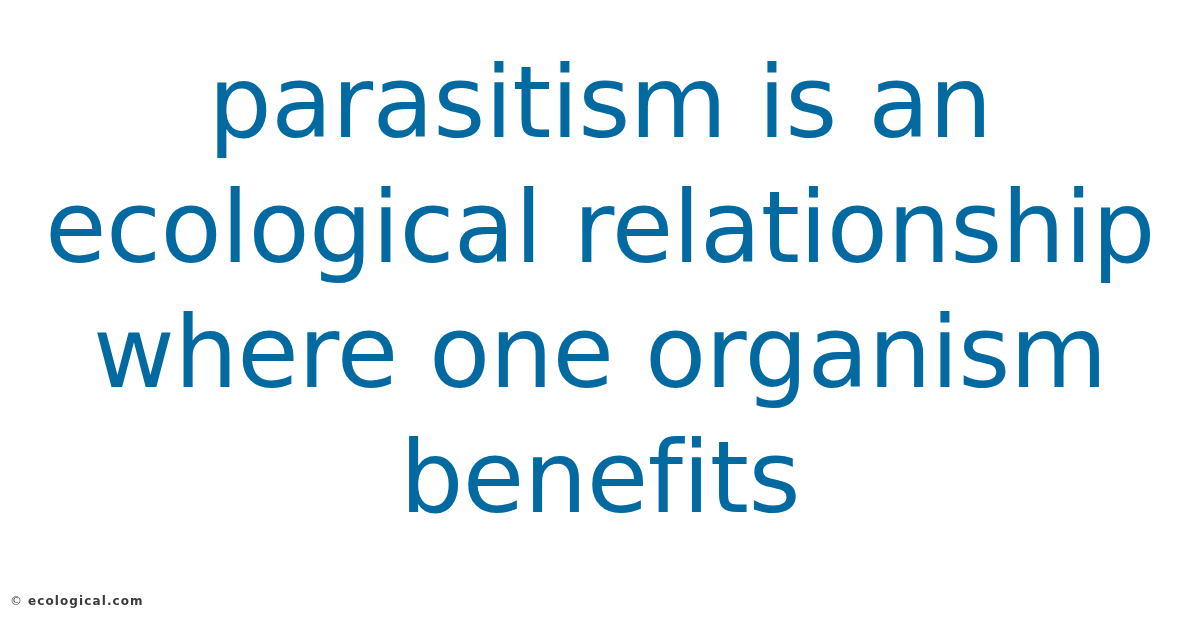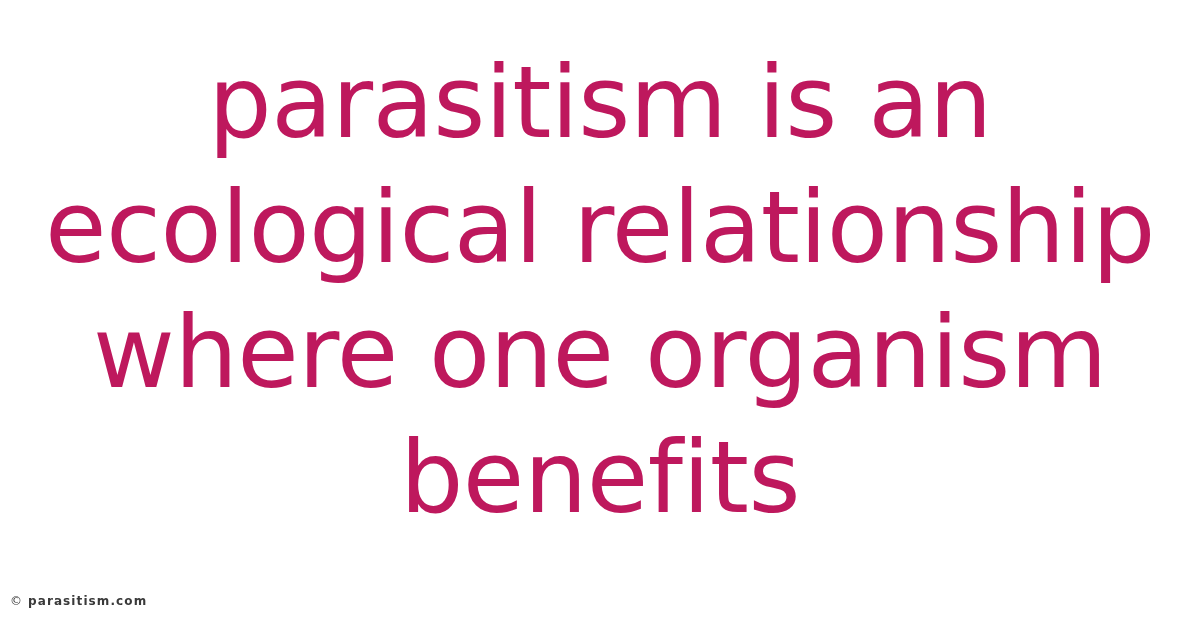--- a/index.html
+++ b/index.html
@@ -37,21 +37,21 @@
     justify-content: center;
     padding: 0 6px;
     box-sizing: border-box;
   }
 
   .headline {
     font-family: "DejaVu Sans", sans-serif;
     font-size: 100px;
     line-height: 125px;
     font-weight: 400;
-    color: #be185d;
+    color: #0369a1;
     text-align: center;
     letter-spacing: -0.5px;
     white-space: pre-line;
     margin: 8px;
     width: 100%;
   }
 
   
   .footer {
     position: absolute;
@@ -83,16 +83,16 @@
 
   <div class="headline-wrap">
     <div class="headline">parasitism is an
 ecological relationship
 where one organism
 benefits</div>
   </div>
 
   <div class="footer">
     <span class="copy-mark">©</span>
-    <span class="site-name">parasitism.com</span>
+    <span class="site-name">ecological.com</span>
   </div>
 
 </div>
 
 </body></html>

